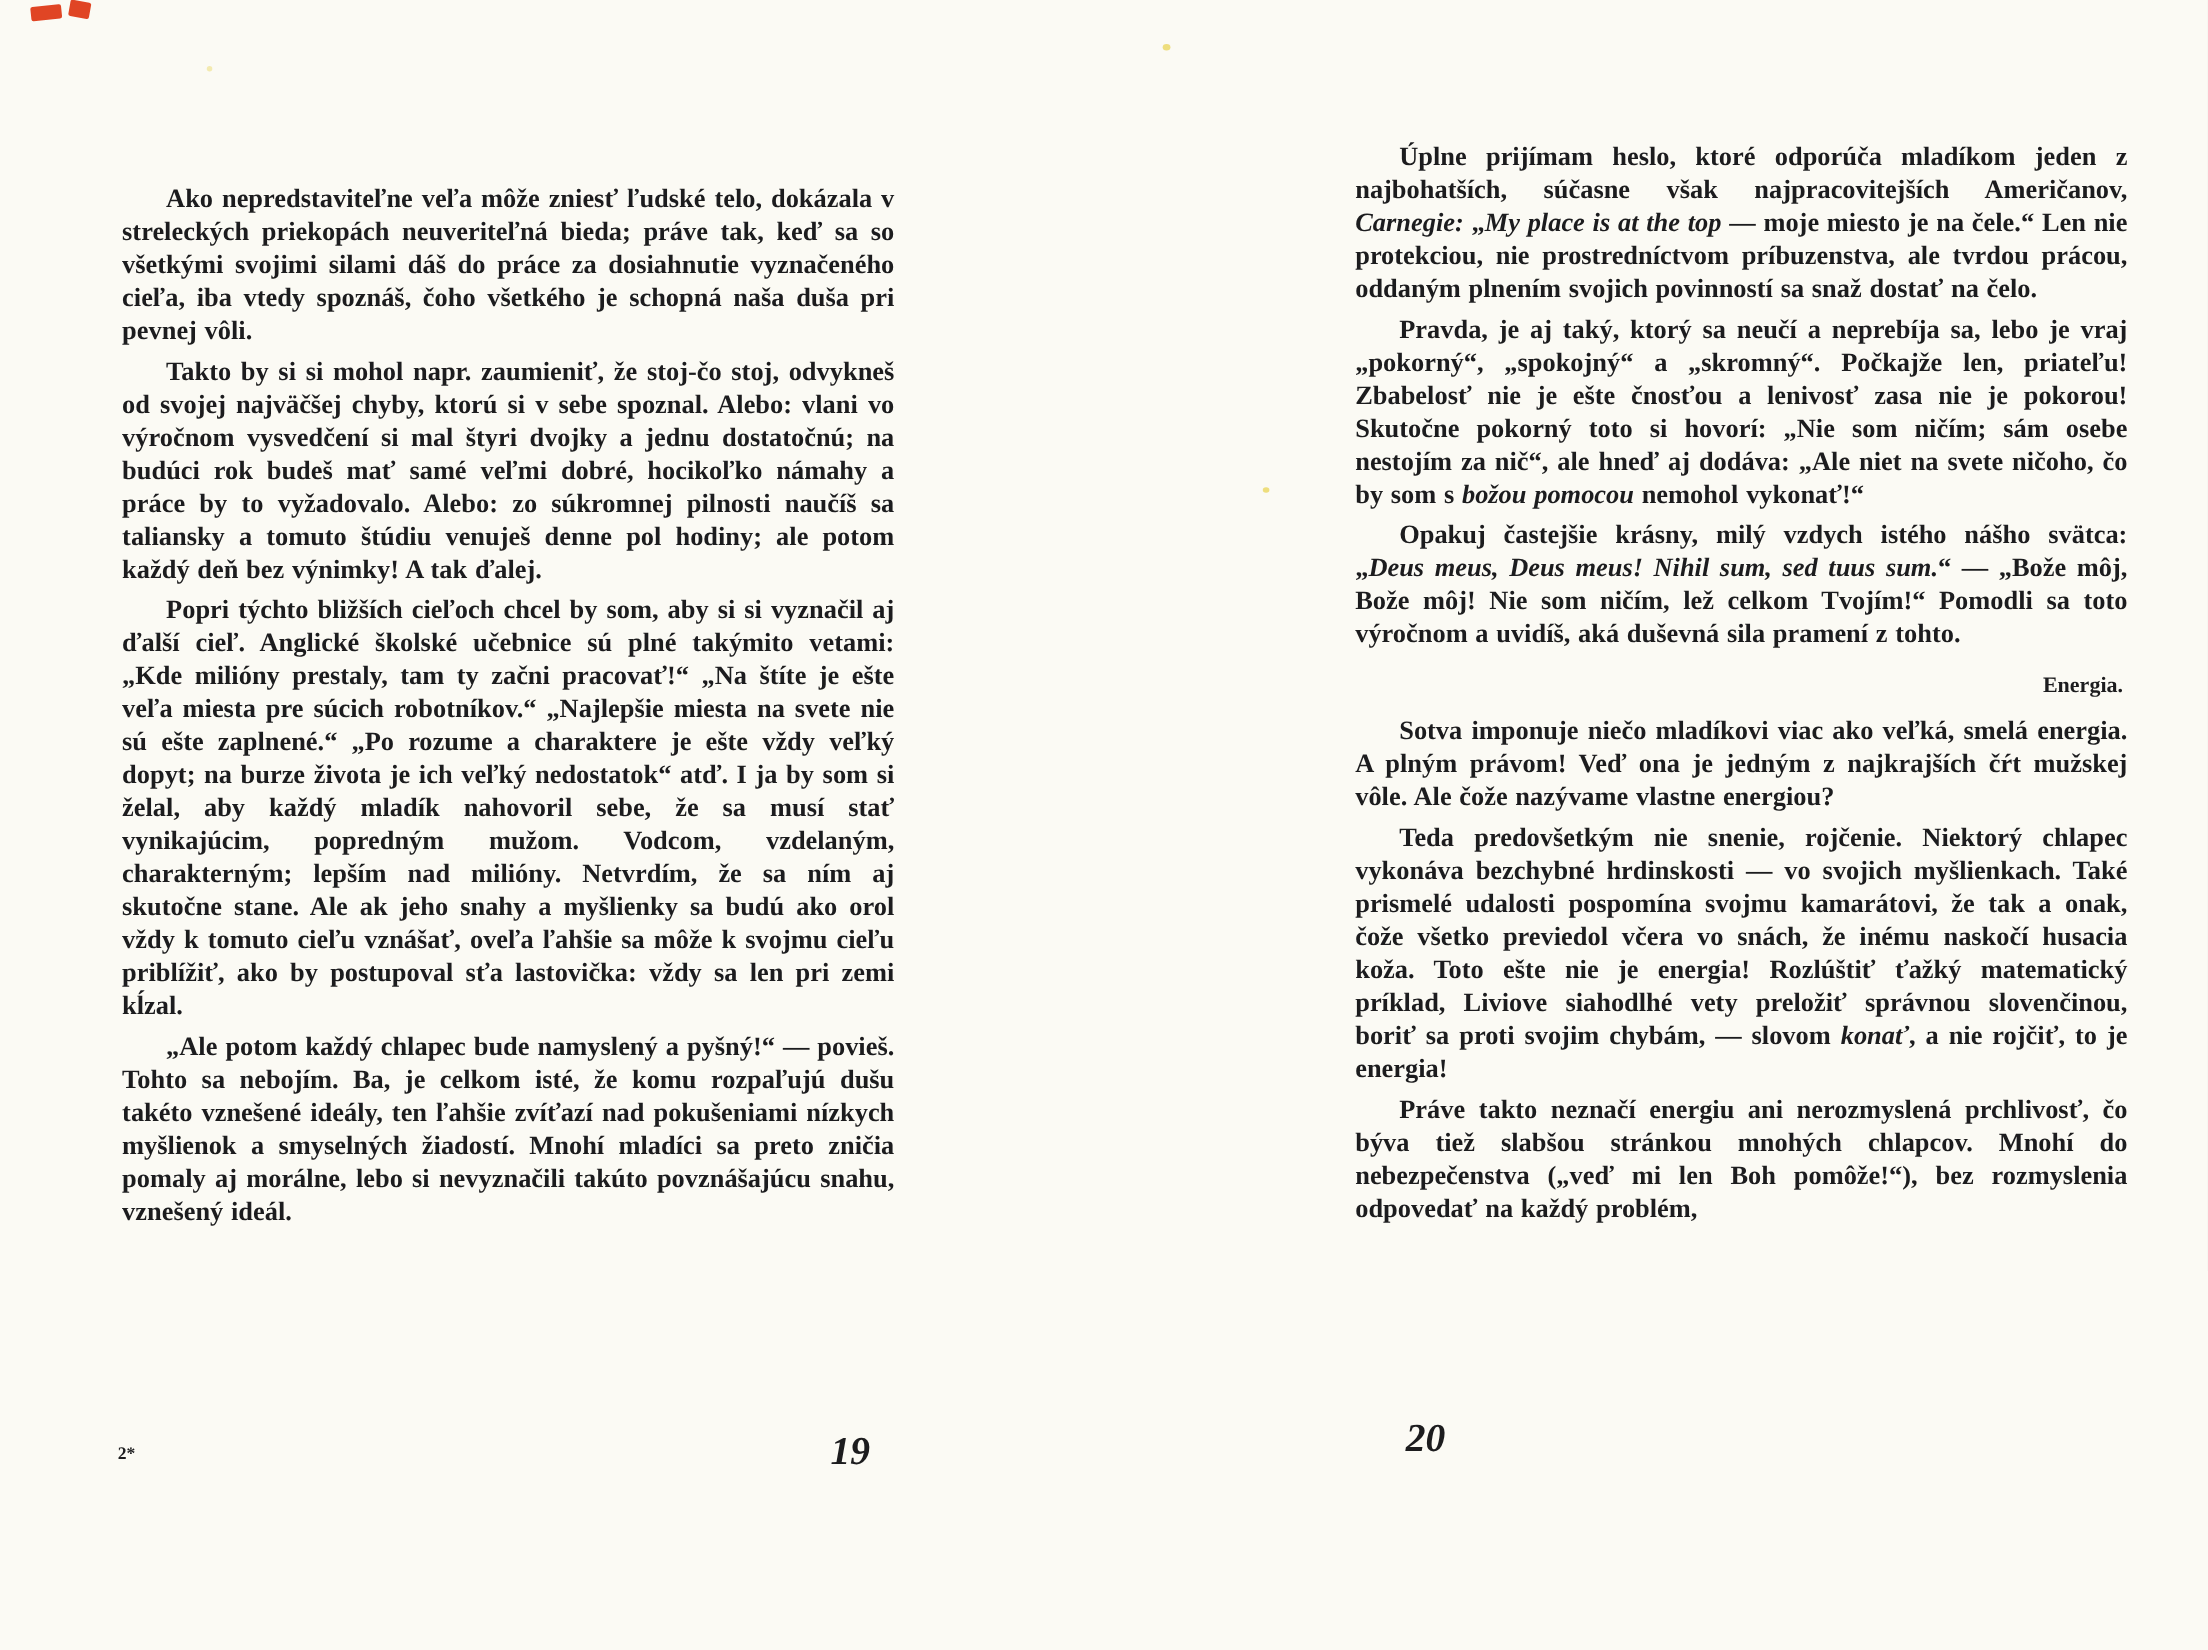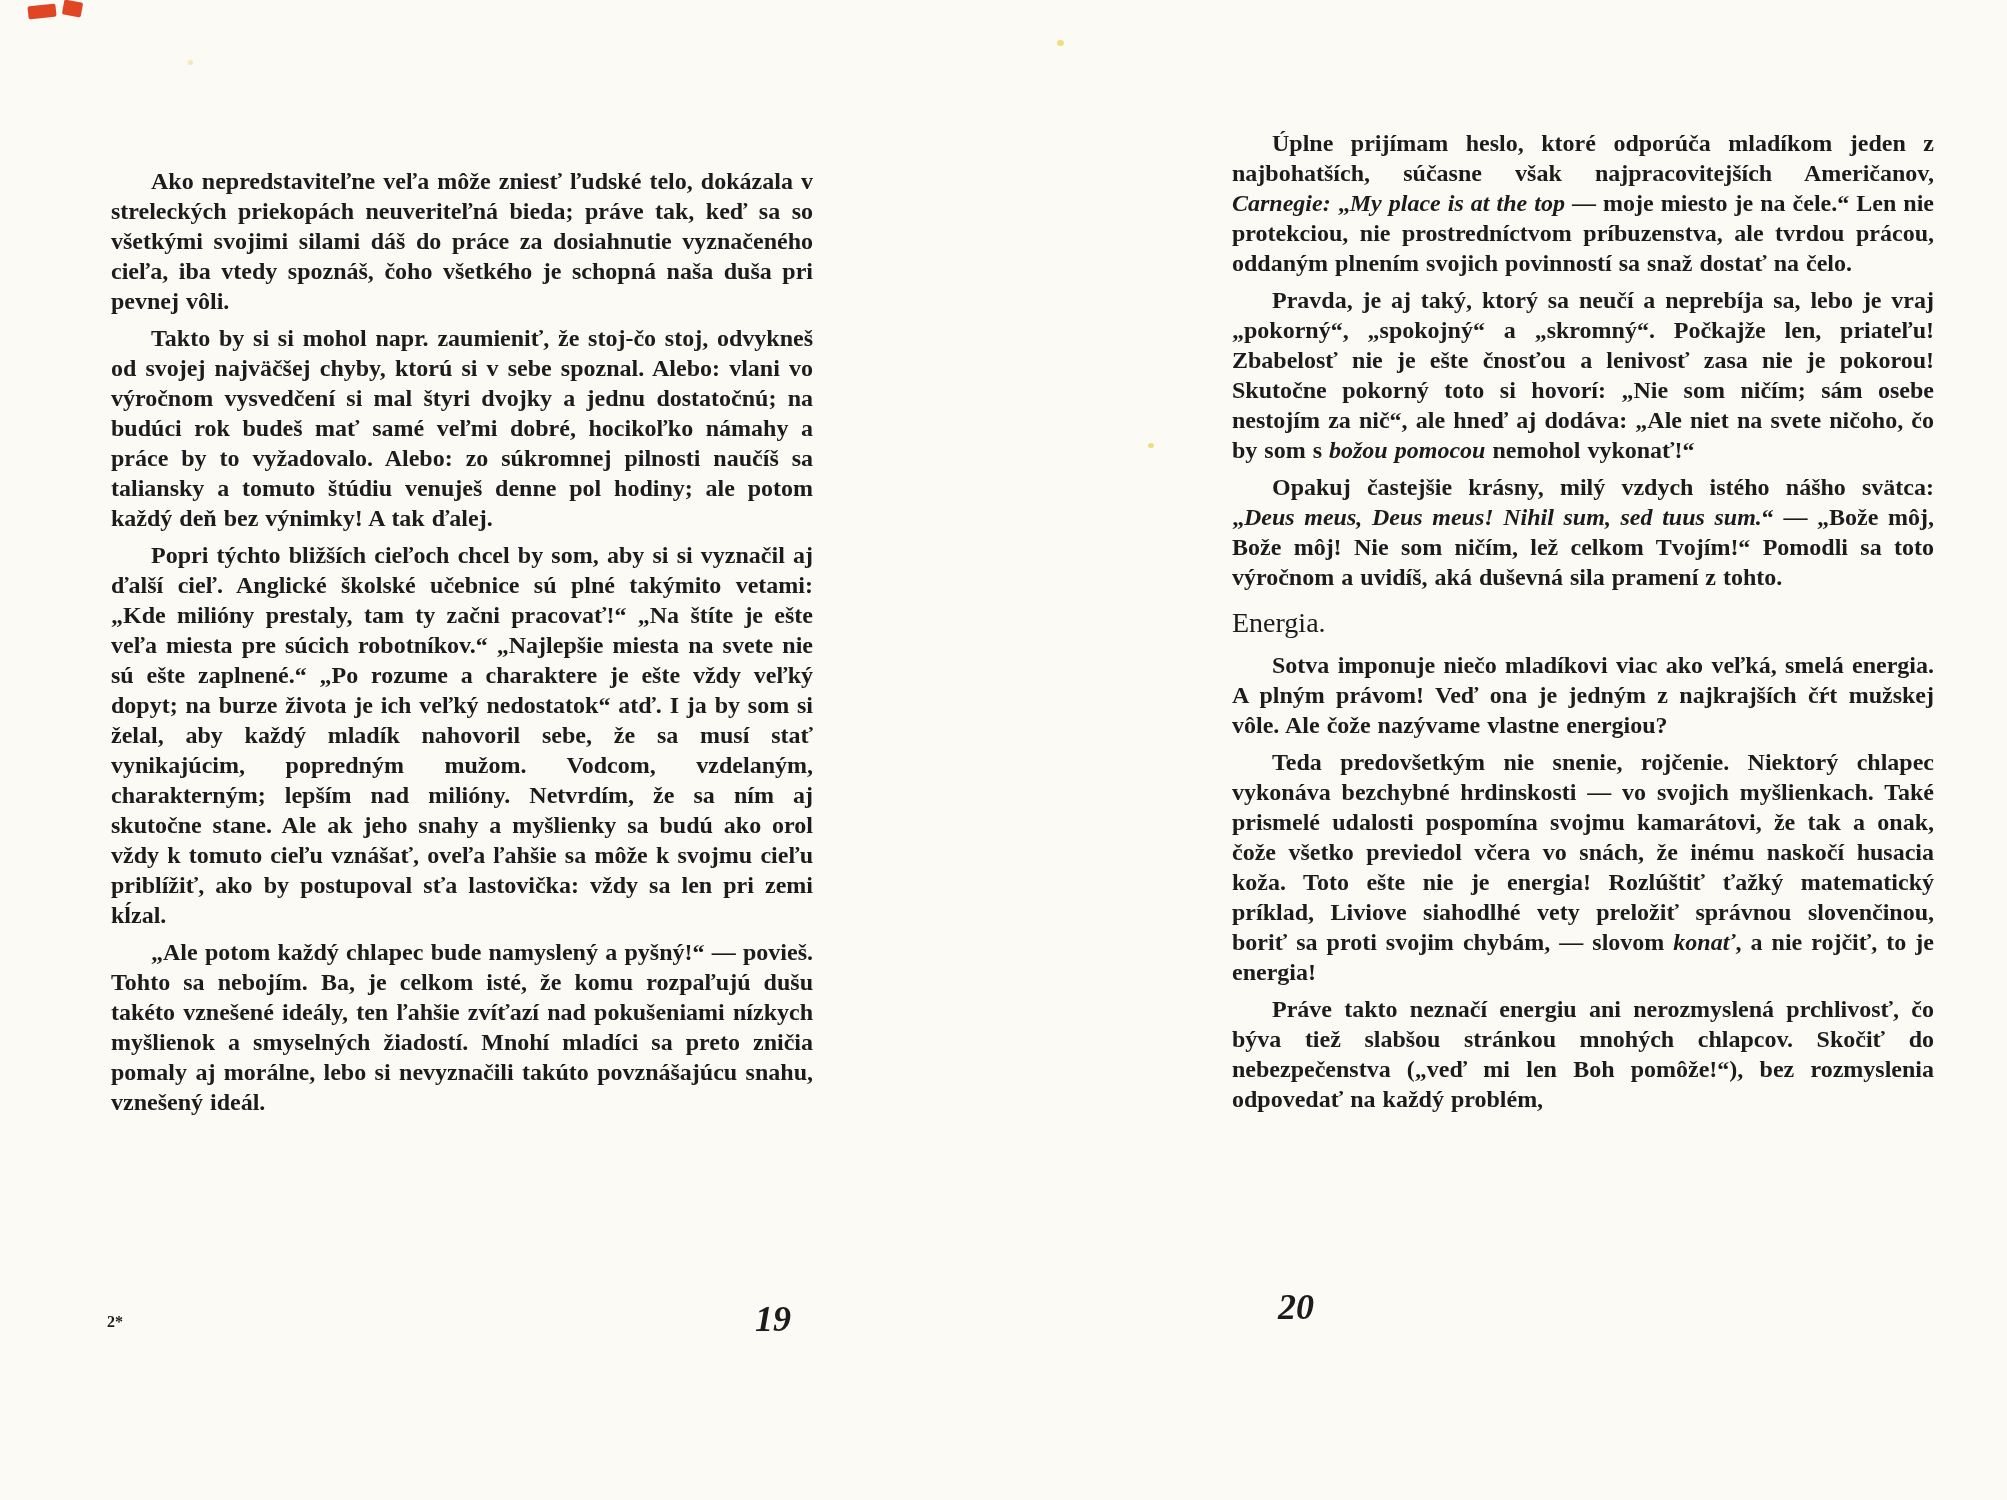--- a/index.html
+++ b/index.html
@@ -33,23 +33,24 @@
   }
   .col-left{ left:111px; top:166px; }
   .col-right{ left:1232px; top:128px; }
   .para{
     margin:0;
     text-indent:40px;
   }
   .para + .para{ margin-top:7px; }
   .para em{ font-style:italic; }
   .section-heading{
-    font-size:28px;
+    font-size:20px;
     line-height:30px;
-    font-weight:normal;
+    font-weight:bold;
+    text-align:right;
     margin:16px 4px 12px 0;
   }
   .footer{
     position:absolute;
     width:702px;
     font-weight:bold;
   }
   .footer-left{
     left:107px; top:1298px;
     display:flex;
@@ -114,21 +115,21 @@
   <section class="text-column col-right">
     <div>
         <p class="para"><span>Úplne prijímam heslo, ktoré odporúča mladíkom jeden z najbohatších, súčasne však najpracovitejších Američanov, </span><em>Carnegie:</em><span> „</span><em>My place is at the top</em><span> — moje miesto je na čele.“ Len nie protekciou, nie prostredníctvom príbuzenstva, ale tvrdou prácou, oddaným plnením svojich povinností sa snaž dostať na čelo.</span></p>
         <p class="para"><span>Pravda, je aj taký, ktorý sa neučí a neprebíja sa, lebo je vraj „pokorný“, „spokojný“ a „skromný“. Počkajže len, priateľu! Zbabelosť nie je ešte čnosťou a lenivosť zasa nie je pokorou! Skutočne pokorný toto si hovorí: „Nie som ničím; sám osebe nestojím za nič“, ale hneď aj dodáva: „Ale niet na svete ničoho, čo by som s </span><em>božou pomocou</em><span> nemohol vykonať!“</span></p>
         <p class="para"><span>Opakuj častejšie krásny, milý vzdych istého nášho svätca: „</span><em>Deus meus, Deus meus! Nihil sum, sed tuus sum.</em><span>“ — „Bože môj, Bože môj! Nie som ničím, lež celkom Tvojím!“ Pomodli sa toto výročnom a uvidíš, aká duševná sila pramení z tohto.</span></p>
       </div>
     <h2 class="section-heading">Energia.</h2>
     <div>
         <p class="para"><span>Sotva imponuje niečo mladíkovi viac ako veľká, smelá energia. A plným právom! Veď ona je jedným z najkrajších čŕt mužskej vôle. Ale čože nazývame vlastne energiou?</span></p>
         <p class="para"><span>Teda predovšetkým nie snenie, rojčenie. Niektorý chlapec vykonáva bezchybné hrdinskosti — vo svojich myšlienkach. Také prismelé udalosti pospomína svojmu kamarátovi, že tak a onak, čože všetko previedol včera vo snách, že inému naskočí husacia koža. Toto ešte nie je energia! Rozlúštiť ťažký matematický príklad, Liviove siahodlhé vety preložiť správnou slovenčinou, boriť sa proti svojim chybám, — slovom </span><em>konať</em><span>, a nie rojčiť, to je energia!</span></p>
-        <p class="para"><span>Práve takto neznačí energiu ani nerozmyslená prchlivosť, čo býva tiež slabšou stránkou mnohých chlapcov. Skočiť do nebezpečenstva („veď mi len Boh pomôže!“), bez rozmyslenia odpovedať na každý problém,</span></p>
+        <p class="para"><span>Práve takto neznačí energiu ani nerozmyslená prchlivosť, čo býva tiež slabšou stránkou mnohých chlapcov. Mnohí do nebezpečenstva („veď mi len Boh pomôže!“), bez rozmyslenia odpovedať na každý problém,</span></p>
       </div>
   </section>
 
   <div class="footer footer-right">
     <span class="page-number">20</span>
   </div>
 
 </div>
 
 </body></html>

